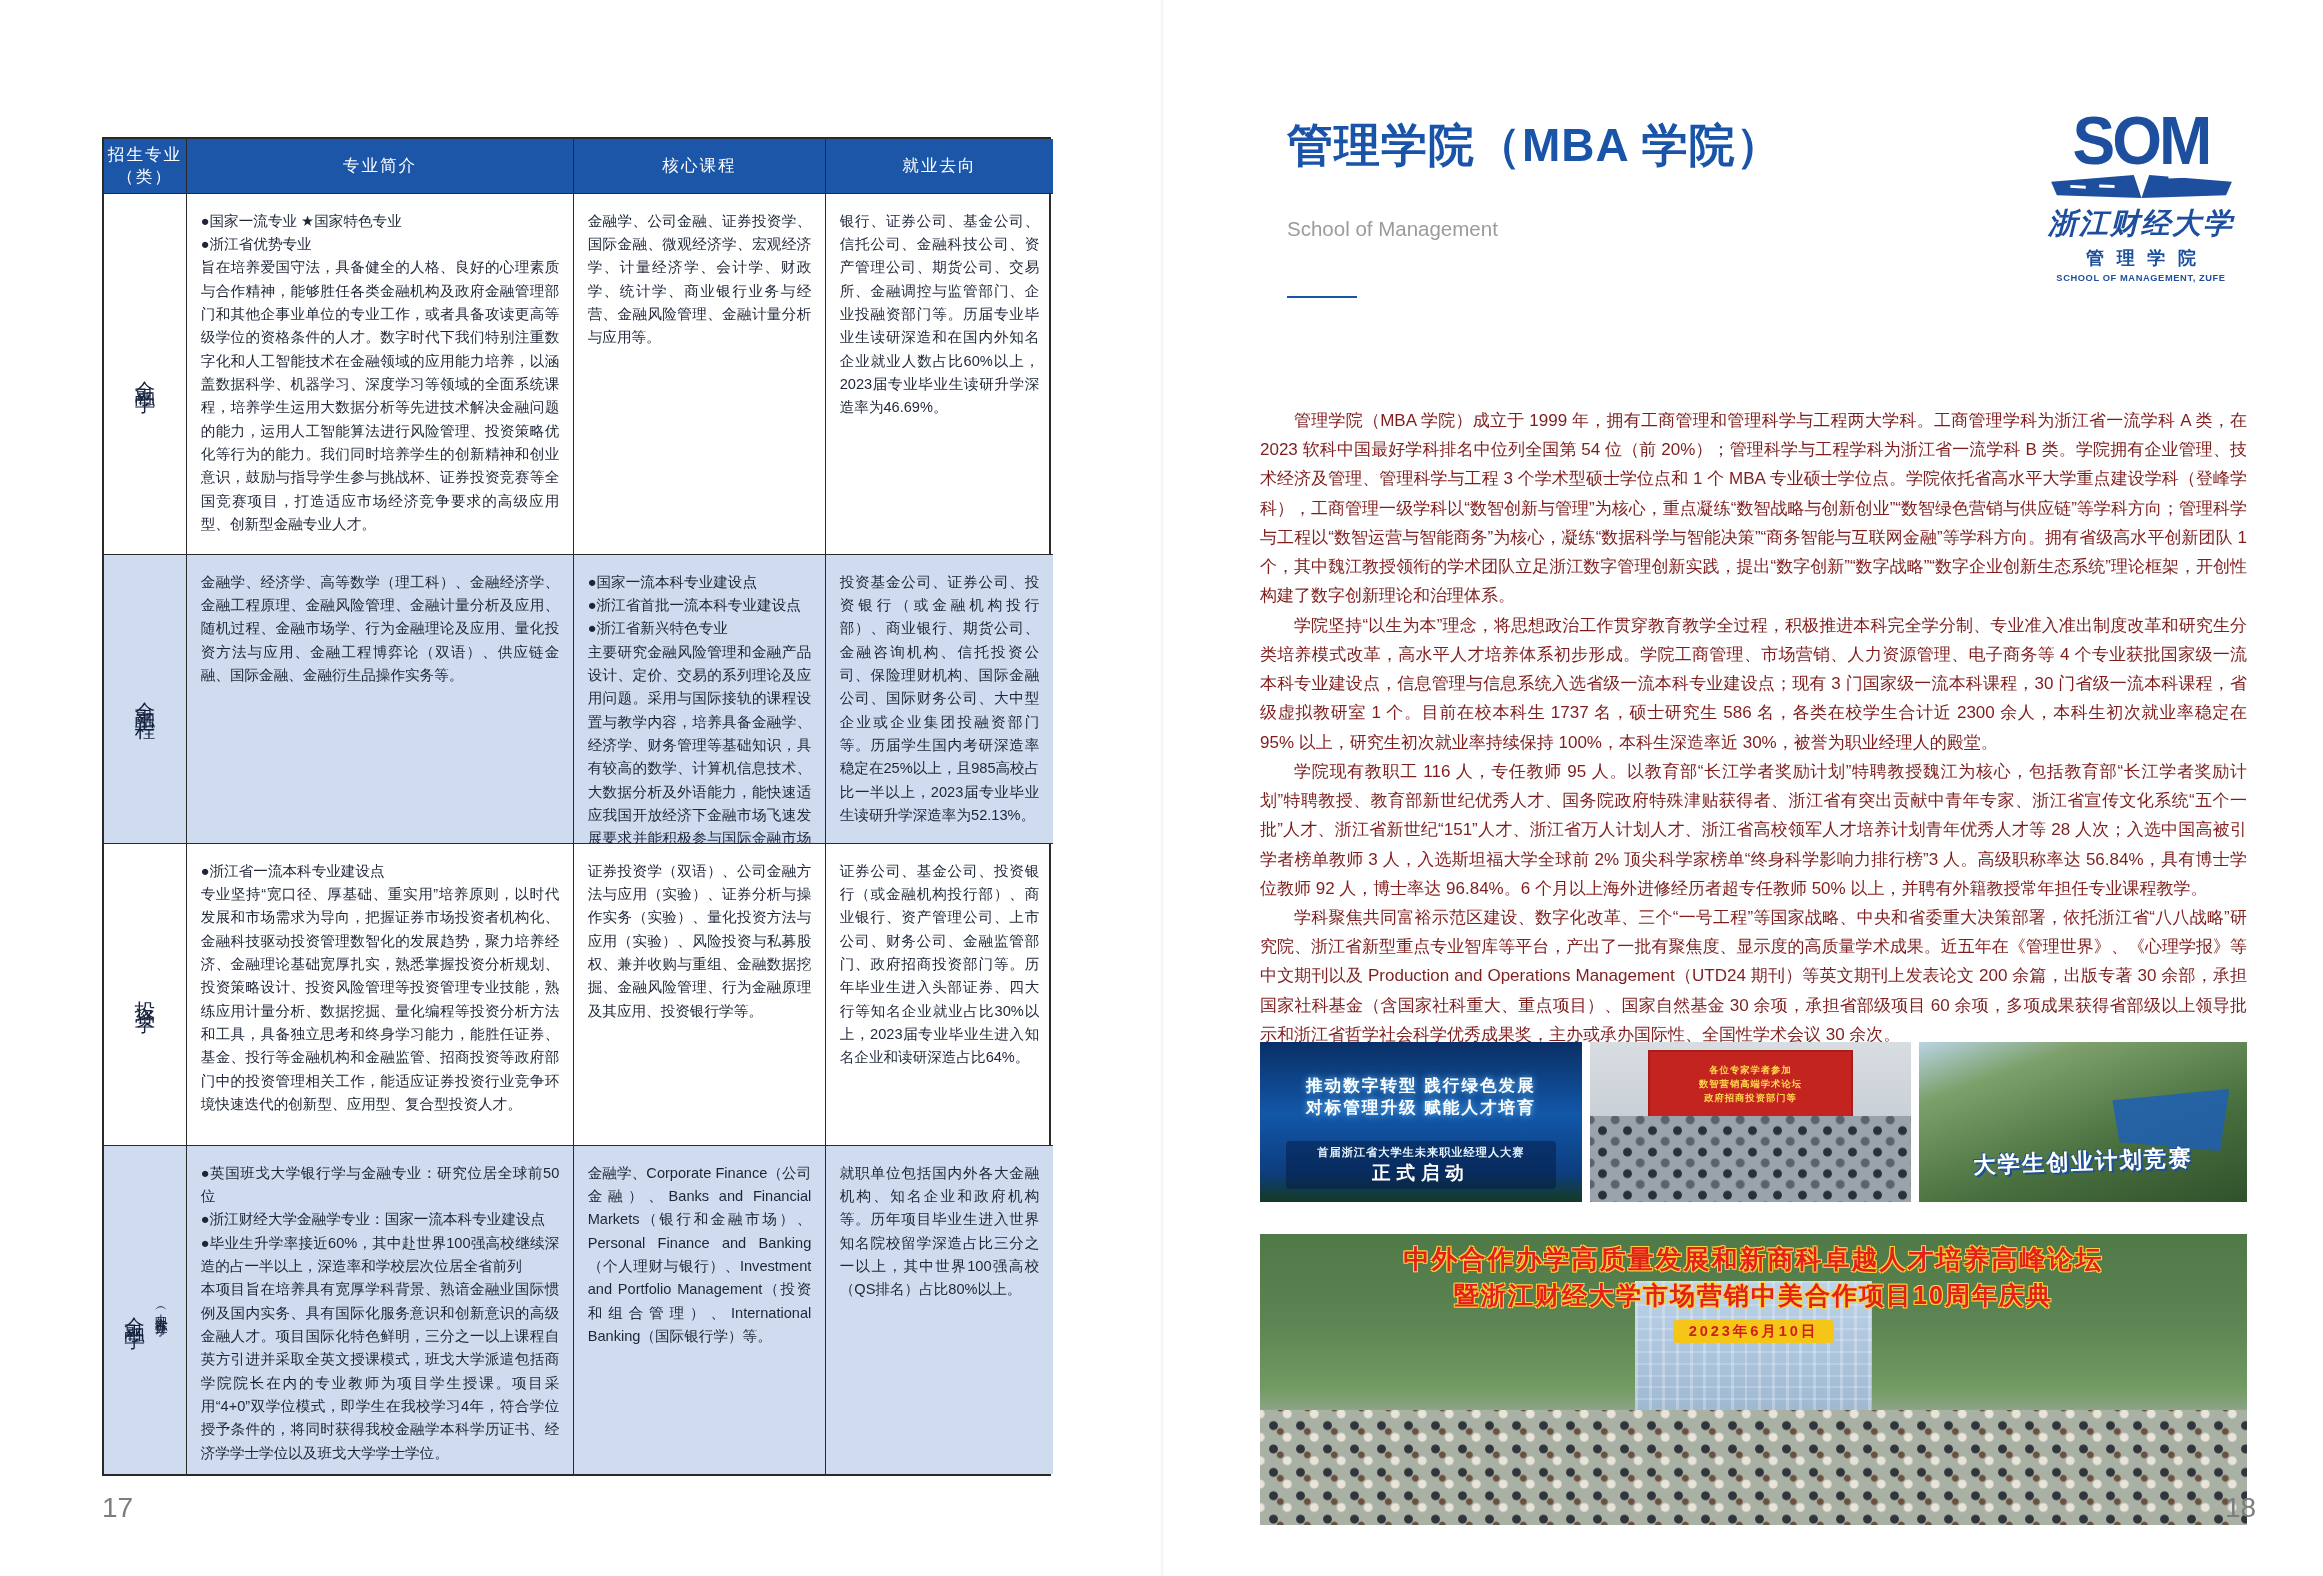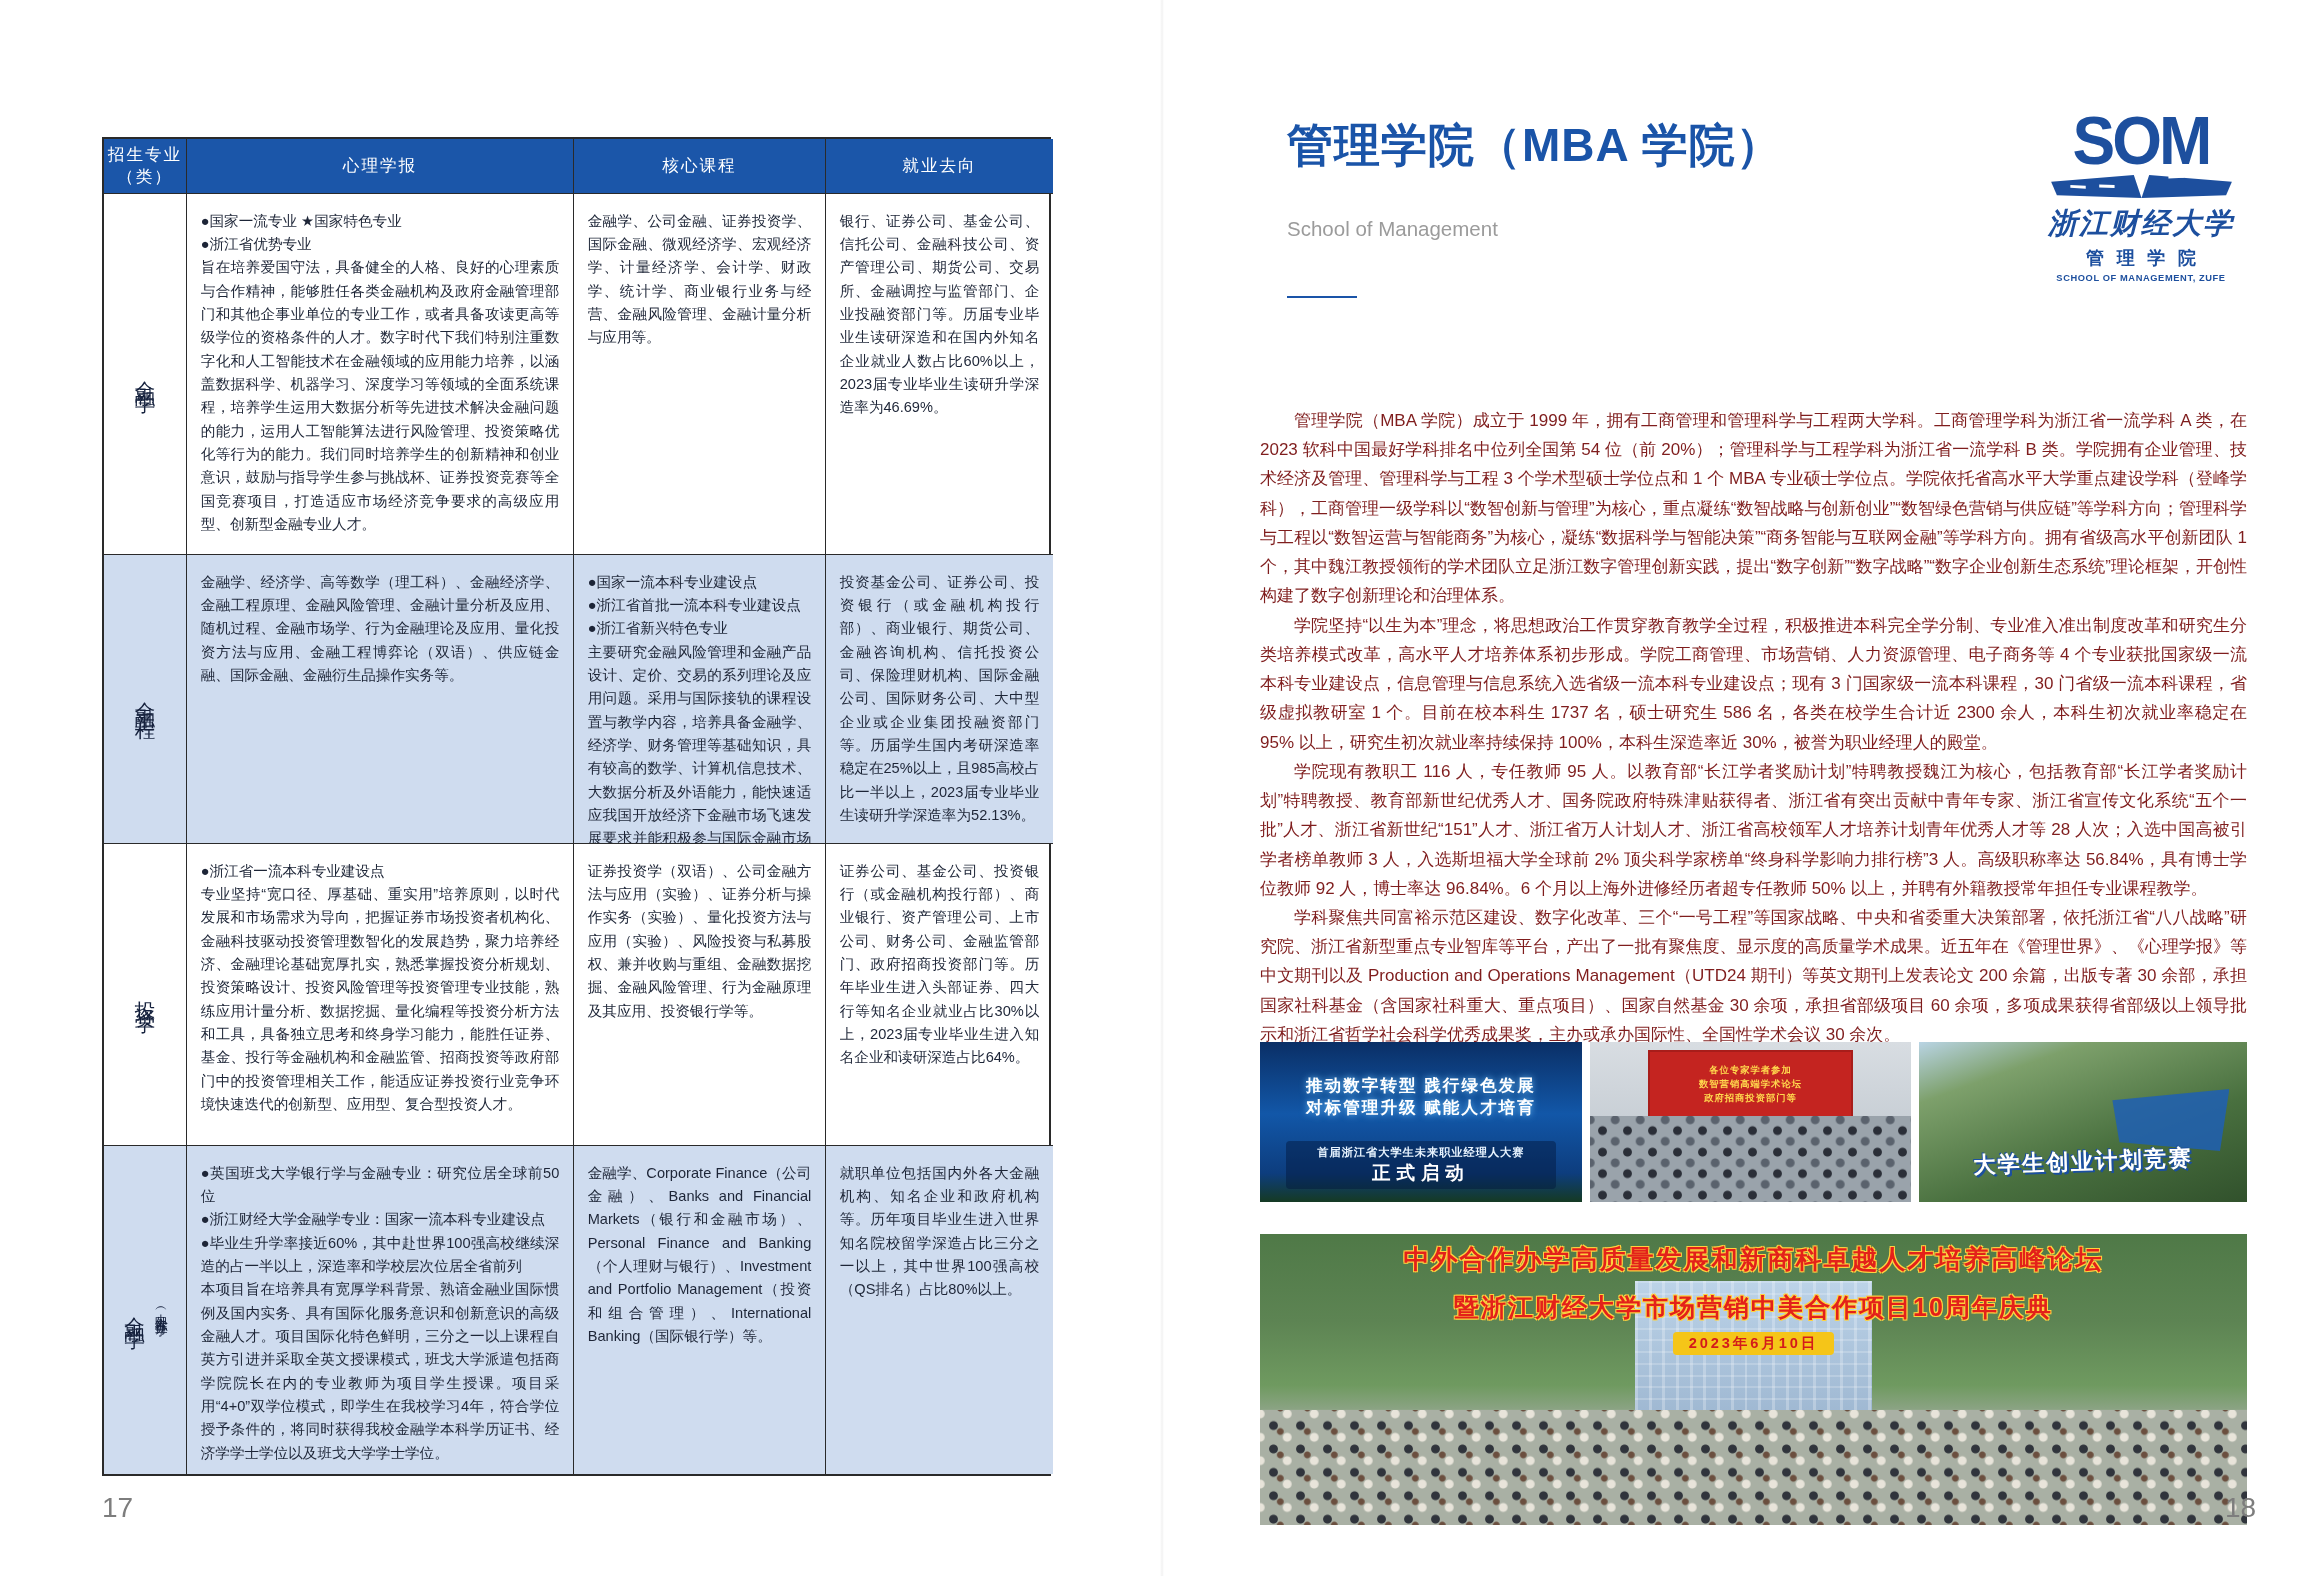--- a/index.html
+++ b/index.html
@@ -99,40 +99,40 @@
   .banner-photo { position:absolute; left:98px; top:1234px; width:987px; height:291px;
                   background:linear-gradient(180deg,#4f7947 0%,#5d8453 30%,#6f9a60 52%,#8aa383 60%,#b7bfb4 63%,#a7afa6 100%); }
   .bp-building { position:absolute; left:38%; top:16%; width:24%; height:46%;
                  background:
                    repeating-linear-gradient(90deg,rgba(255,255,255,.25) 0 2.9px,transparent 2.9px 13.7px),
                    repeating-linear-gradient(180deg,rgba(255,255,255,.2) 0 2px,transparent 2px 11.7px),
                    linear-gradient(180deg,#bcd3e8,#9fb8d2); }
   .bp-title { position:relative; z-index:2; text-align:center; margin-top:7.8px;
               color:#e3211a; font-weight:800; font-size:26px; letter-spacing:2px;
               text-shadow:1px 1px 0 #ffd23f,-1px -1px 0 #ffd23f,1px -1px 0 #ffd23f,-1px 1px 0 #ffd23f; }
-  .bp-title2 { font-size:25px; margin-top:14px; }
+  .bp-title2 { font-size:25px; margin-top:2px; }
   .bp-date-wrap { position:relative; z-index:2; text-align:center; margin-top:7.8px; }
   .bp-date { display:inline-block; background:#f5c518; color:#d41b1b; font-weight:800;
              font-size:14.6px; letter-spacing:2.9px; padding:2px 15.6px; border-radius:3.9px; }
   .bp-crowd { height:115px;
               background-color:#a9b0a4;
               background-image:radial-gradient(circle,#30343c 3.9px,transparent 4.9px),
                                radial-gradient(circle,#e8e4da 3.9px,transparent 4.9px),
                                radial-gradient(circle,#6b4f3f 2.9px,transparent 3.9px);
               background-size:27px 23.4px,27px 23.4px,27px 23.4px;
               background-position:0 3.9px,13.7px 15.6px,6.8px 9.8px; }
 </style>
 </head>
 <body>
 
 <section class="page page-left">
   <div class="majors-table">
     <div class="tcell th">招生专业
 （类）</div>
-    <div class="tcell th">心理学报</div>
+    <div class="tcell th">专业简介</div>
     <div class="tcell th">核心课程</div>
     <div class="tcell th">就业去向</div>
 
     <div class="tcell label-cell">
       <span class="vlabel">金融学</span>
     </div>
     <div class="tcell body-cell">●国家一流专业 ★国家特色专业
 ●浙江省优势专业
 旨在培养爱国守法，具备健全的人格、良好的心理素质与合作精神，能够胜任各类金融机构及政府金融管理部门和其他企事业单位的专业工作，或者具备攻读更高等级学位的资格条件的人才。数字时代下我们特别注重数字化和人工智能技术在金融领域的应用能力培养，以涵盖数据科学、机器学习、深度学习等领域的全面系统课程，培养学生运用大数据分析等先进技术解决金融问题的能力，运用人工智能算法进行风险管理、投资策略优化等行为的能力。我们同时培养学生的创新精神和创业意识，鼓励与指导学生参与挑战杯、证券投资竞赛等全国竞赛项目，打造适应市场经济竞争要求的高级应用型、创新型金融专业人才。</div>
     <div class="tcell body-cell">金融学、公司金融、证券投资学、国际金融、微观经济学、宏观经济学、计量经济学、会计学、财政学、统计学、商业银行业务与经营、金融风险管理、金融计量分析与应用等。</div>

